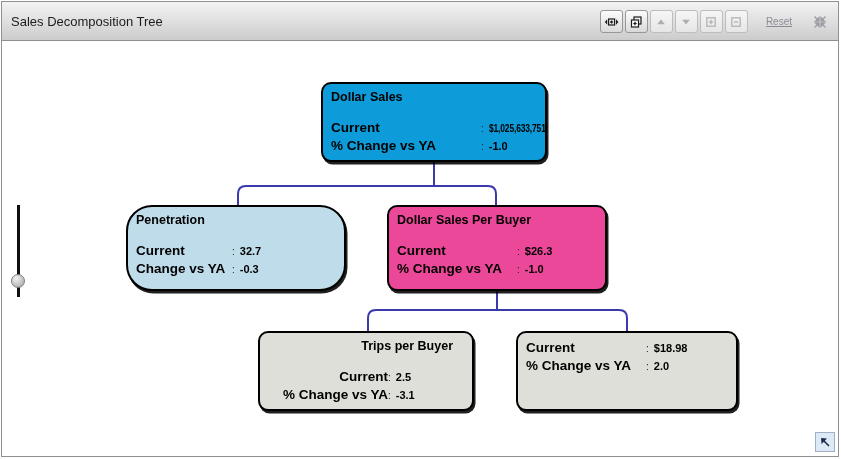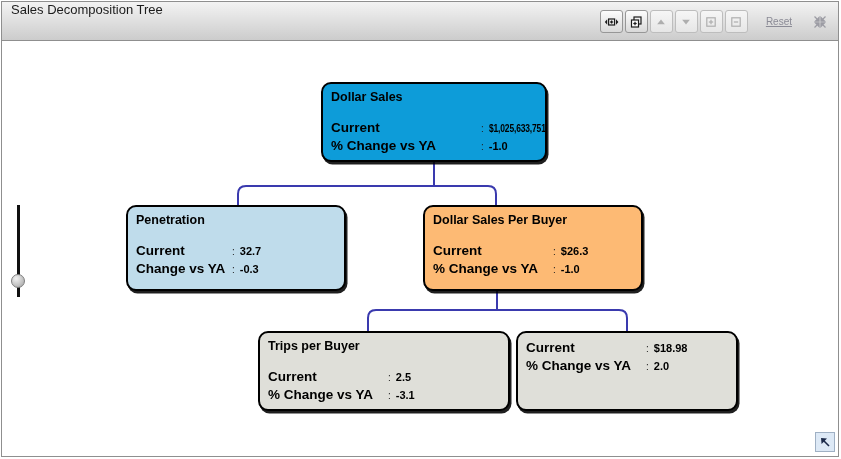--- a/index.html
+++ b/index.html
@@ -6,21 +6,21 @@
   html,body { width:841px; height:459px; background:#fff; font-family:"Liberation Sans", sans-serif; }
   body { position:relative; overflow:hidden; }
 
   .app { position:absolute; left:1px; top:1px; width:838px; height:456px;
          border:1px solid #8f8f8f; background:#fff; }
 
   
   .header { position:absolute; top:0; left:0; right:0; height:39px;
             border-bottom:1px solid #8f8f8f;
             background:linear-gradient(#f3f3f3, #cccccc);
-            display:flex; }
+            display:flex; align-items:center; }
   .page-title { margin-left:9px; font-size:13px; color:#1c1c1c; }
 
   .toolbar { position:absolute; right:8px; top:0; height:39px;
              display:flex; align-items:center; }
   .tb-btn { width:23px; height:23px; margin-right:2px;
             border:1px solid #979797; border-radius:3px;
             background:linear-gradient(#fdfdfd,#d9d9d9);
             display:flex; align-items:center; justify-content:center; cursor:pointer; }
   .tb-btn.disabled { border-color:#bdbdbd; background:linear-gradient(#f6f6f6,#e6e6e6); cursor:default; }
   .tb-btn svg { display:block; }
@@ -44,21 +44,21 @@
   .nrow { display:flex; align-items:baseline; line-height:17px; }
   .nlabel { font-weight:bold; font-size:13.5px; flex:0 0 var(--lw); }
   .colon { font-size:10px; color:#222; margin-right:5px; }
   .nval { font-weight:bold; font-size:11px; white-space:nowrap; }
   .nval-condensed { display:inline-block; font-size:10px; transform:scaleX(0.85);
                     transform-origin:left center; letter-spacing:-0.2px; }
 
   .node-root        { left:319px; top:40px;  width:226px; height:80px; --lw:150px; }
   .node-penetration { left:124px; top:163px; width:220px; height:86px; --lw:96px; }
   .node-dspb        { left:385px; top:163px; width:220px; height:86px; --lw:120px; }
-  .node-trips       { left:256px; top:289px; width:252px; height:80px; --lw:120px; }
+  .node-trips       { left:256px; top:289px; width:216px; height:80px;text-align:right; --lw:120px; }
   .node-purchase    { left:514px; top:289px; width:222px; height:80px; --lw:120px; }
 
   
   .vslider { position:absolute; left:8px; top:160px; width:18px; height:100px; }
   .vslider-track { position:absolute; left:7px; top:3px; width:3px; height:92px; background:#101010; cursor:pointer; }
   .vslider-thumb { position:absolute; left:1px; top:72px; width:14px; height:14px;
                    border-radius:50%; border:1px solid #7d7d7d;
                    background:radial-gradient(circle at 35% 30%, #f2f2f2, #b9b9b9 70%, #9a9a9a);
                    cursor:grab; }
 
@@ -155,35 +155,35 @@
         <span class="colon">:</span>
         <span class="nval nval-condensed">$1,025,633,751</span>
       </div>
       <div class="nrow">
         <span class="nlabel">% Change vs YA</span>
         <span class="colon">:</span>
         <span class="nval">-1.0</span>
       </div>
     </div>
 
-    <div class="node node-penetration" style="background: rgb(191, 220, 235);">
+    <div class="node node-penetration" style="background: rgb(191, 220, 235); border-radius: 26px;">
       <div class="node-title">Penetration</div>
       <div class="nrow">
         <span class="nlabel">Current</span>
         <span class="colon">:</span>
         <span class="nval">32.7</span>
       </div>
       <div class="nrow">
         <span class="nlabel">Change vs YA</span>
         <span class="colon">:</span>
         <span class="nval">-0.3</span>
       </div>
     </div>
 
-    <div class="node node-dspb" style="background: #fdba74; margin-left: 36px;">
+    <div class="node node-dspb" style="background: #ec4899;">
       <div class="node-title">Dollar Sales Per Buyer</div>
       <div class="nrow">
         <span class="nlabel">Current</span>
         <span class="colon">:</span>
         <span class="nval">$26.3</span>
       </div>
       <div class="nrow">
         <span class="nlabel">% Change vs YA</span>
         <span class="colon">:</span>
         <span class="nval">-1.0</span>

